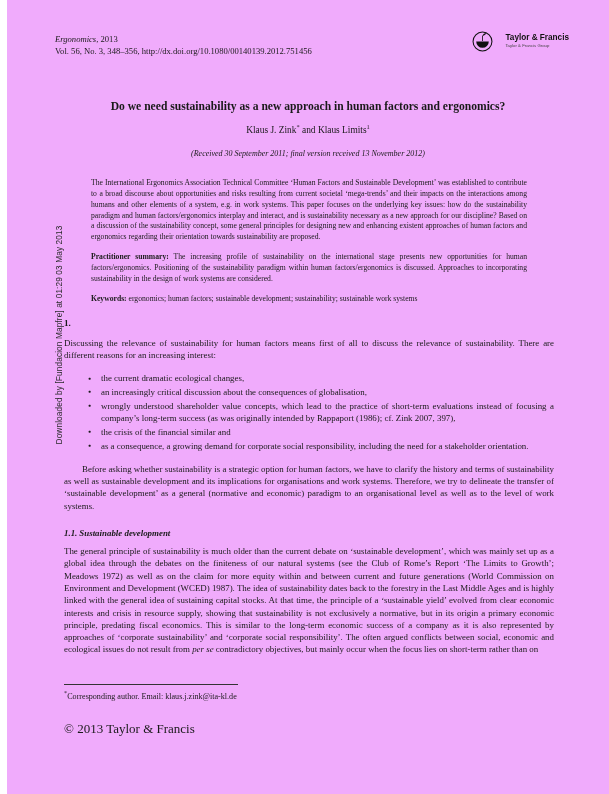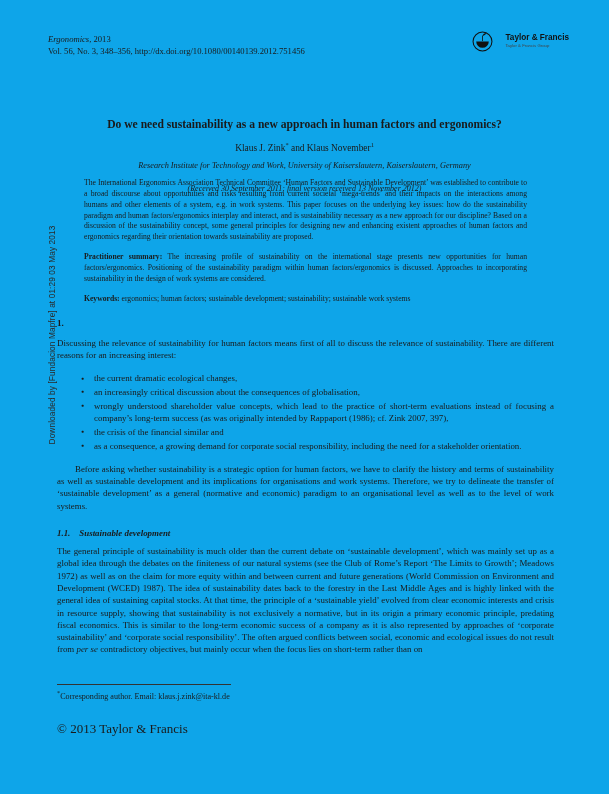--- a/index.html
+++ b/index.html
@@ -11,21 +11,22 @@
     height: 794px;
     background: #ffffff;
     font-family: "Liberation Serif", "DejaVu Serif", serif;
     color: #1a1a1a;
     position: relative;
     overflow: hidden;
   }
   .page {
     position: absolute;
     inset: 0;
-    background: #0ea5e9;
+    background: #f0abfc;
+    margin-left: 7px;
   }
 
   
   .download-stamp {
     position: absolute;
     left: -78px;
     top: 330px;
     width: 260px;
     text-align: center;
     transform: rotate(-90deg);
@@ -82,21 +83,21 @@
     color: #444;
     white-space: nowrap;
     margin-top: 1px;
   }
 
   
   .title-area {
     position: absolute;
     left: 62px;
     right: 62px;
-    top: 117px;
+    top: 99px;
     text-align: center;
   }
   .paper-title {
     font-size: 11.6px;
     font-weight: bold;
     line-height: 1.3;
     margin: 0;
   }
   .authors {
     font-size: 9.4px;
@@ -156,21 +157,21 @@
   }
   h2.section-head .num {
     flex: 0 0 auto;
   }
   h3.subsection-head {
     font-size: 8.9px;
     font-weight: bold;
     font-style: italic;
     margin: 15px 0 6px 0;
     display: flex;
-    gap: 9px;
+    gap: 2px;
   }
   .body p {
     margin: 0 0 0 0;
   }
   p.indent {
     text-indent: 18px;
   }
   .spacer-p {
     margin-top: 11px !important;
   }
@@ -239,23 +240,22 @@
       <div class="logo-text">
         <div class="logo-title">Taylor &amp; Francis</div>
         <div class="logo-tagline">Taylor &amp; Francis Group</div>
       </div>
     </div>
   </div>
 
   <div class="title-area">
     <h1 class="paper-title">Do we need sustainability as a new approach in human factors and ergonomics?</h1>
     <div class="authors">
-      <span>Klaus J. Zink</span><span class="sup">*</span><span> and Klaus November</span><span class="sup">1</span>
+      <span>Klaus J. Zink</span><span class="sup">*</span><span> and Klaus Limits</span><span class="sup">1</span>
     </div>
-    <div class="affiliation">Research Institute for Technology and Work, University of Kaiserslautern, Kaiserslautern, Germany</div>
     <div class="received">(Received 30 September 2011; final version received 13 November 2012)</div>
   </div>
 
   <div class="abstract">
     <p>The International Ergonomics Association Technical Committee ‘Human Factors and Sustainable Development’ was established to contribute to a broad discourse about opportunities and risks resulting from current societal ‘mega-trends’ and their impacts on the interactions among humans and other elements of a system, e.g. in work systems. This paper focuses on the underlying key issues: how do the sustainability paradigm and human factors/ergonomics interplay and interact, and is sustainability necessary as a new approach for our discipline? Based on a discussion of the sustainability concept, some general principles for designing new and enhancing existent approaches of human factors and ergonomics regarding their orientation towards sustainability are proposed.</p>
     <p><span class="lead">Practitioner summary:</span><span> The increasing profile of sustainability on the international stage presents new opportunities for human factors/ergonomics. Positioning of the sustainability paradigm within human factors/ergonomics is discussed. Approaches to incorporating sustainability in the design of work systems are considered.</span></p>
     <p><span class="lead">Keywords:</span><span> ergonomics; human factors; sustainable development; sustainability; sustainable work systems</span></p>
   </div>
 
   <div class="body">

